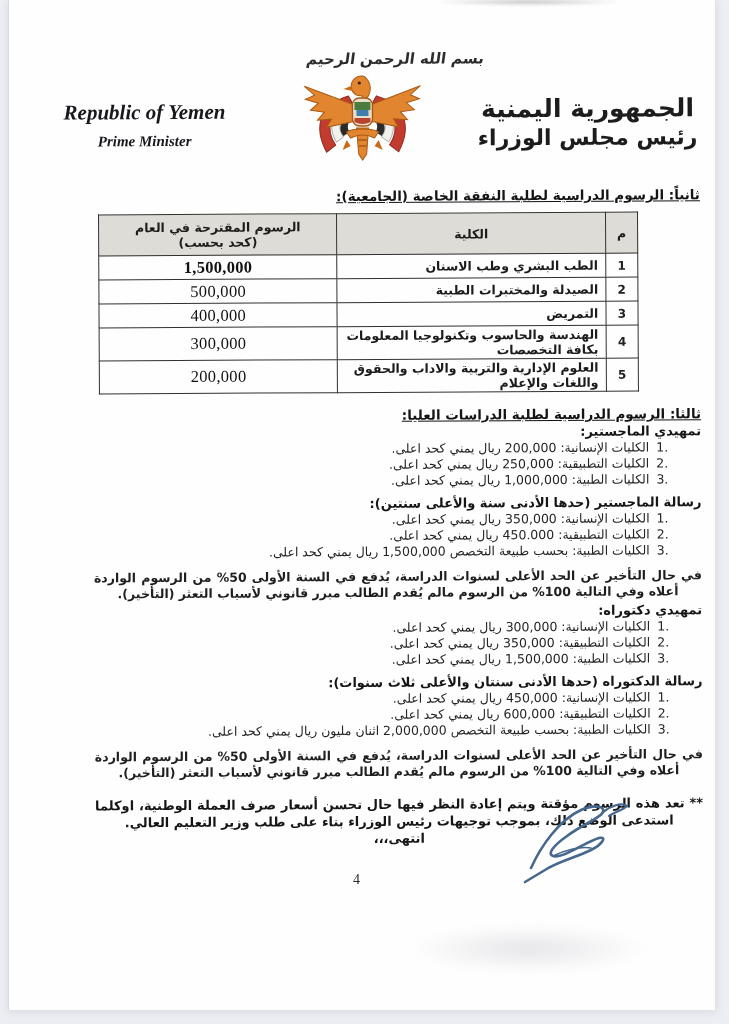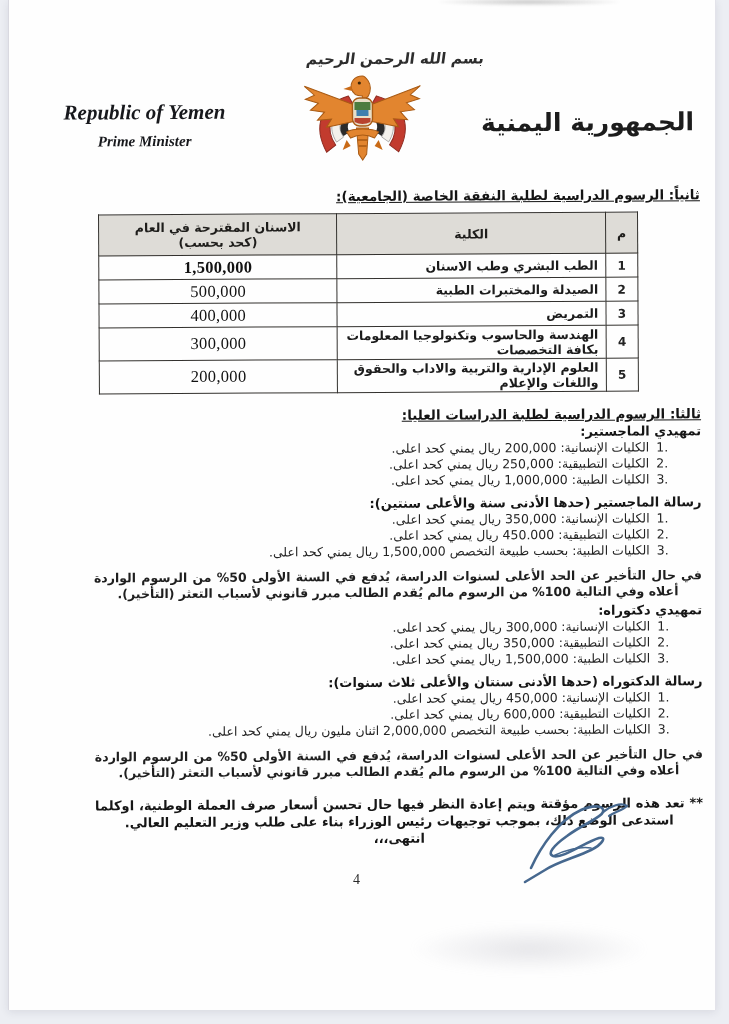--- a/index.html
+++ b/index.html
@@ -104,20 +104,21 @@
   <div class="smudge-top"></div>
   <div class="smudge-bottom"></div>
 
   <div class="content">
 
     <div class="bismillah">بسم الله الرحمن الرحيم</div>
 
     <div class="header-row">
       <div class="ar-head">
         <div class="l1">الجمهورية اليمنية</div>
+        <div class="l2">رئيس مجلس الوزراء</div>
       </div>
 
       <span class="emblem-wrap">
         <svg width="132" height="100" viewBox="0 0 132 100" xmlns="http://www.w3.org/2000/svg">
 
           <path d="M52,24 C24,32 16,54 30,80 L39,73 C28,56 33,40 56,31 Z" fill="#c23b2e" stroke="#8e2a20" stroke-width="1"></path>
           <path d="M55,32 C34,42 31,56 40,70 L47,65 C40,55 43,45 59,37 Z" fill="#f3f1ec" stroke="#9a9a9a" stroke-width="0.8"></path>
           <path d="M58,39 C43,48 41,57 47,64 L53,60 C49,54 52,47 62,42 Z" fill="#2b2b2b"></path>
           <path d="M80,24 C108,32 116,54 102,80 L93,73 C104,56 99,40 76,31 Z" fill="#c23b2e" stroke="#8e2a20" stroke-width="1"></path>
           <path d="M77,32 C98,42 101,56 92,70 L85,65 C92,55 89,45 73,37 Z" fill="#f3f1ec" stroke="#9a9a9a" stroke-width="0.8"></path>
@@ -151,21 +152,21 @@
     </div>
 
     <div class="sec-heading">ثانياً: الرسوم الدراسية لطلبة النفقة الخاصة (الجامعية):</div>
 
     <table class="fees-table">
       <thead>
         <tr>
           <th class="cell-num">م</th>
           <th class="cell-college" style="text-align:center;">الكلية</th>
           <th class="cell-fee" style="font-family:'DejaVu Sans',sans-serif;font-size:12.5px;">
-            <span>الاسنان المقترحة في العام</span><br>
+            <span>الرسوم المقترحة في العام</span><br>
             <span>(كحد بحسب)</span>
           </th>
         </tr>
       </thead>
       <tbody>
         <tr>
           <td class="cell-num">1</td>
           <td class="cell-college">الطب البشري وطب الاسنان</td>
           <td class="cell-fee">1,500,000</td>
         </tr>

